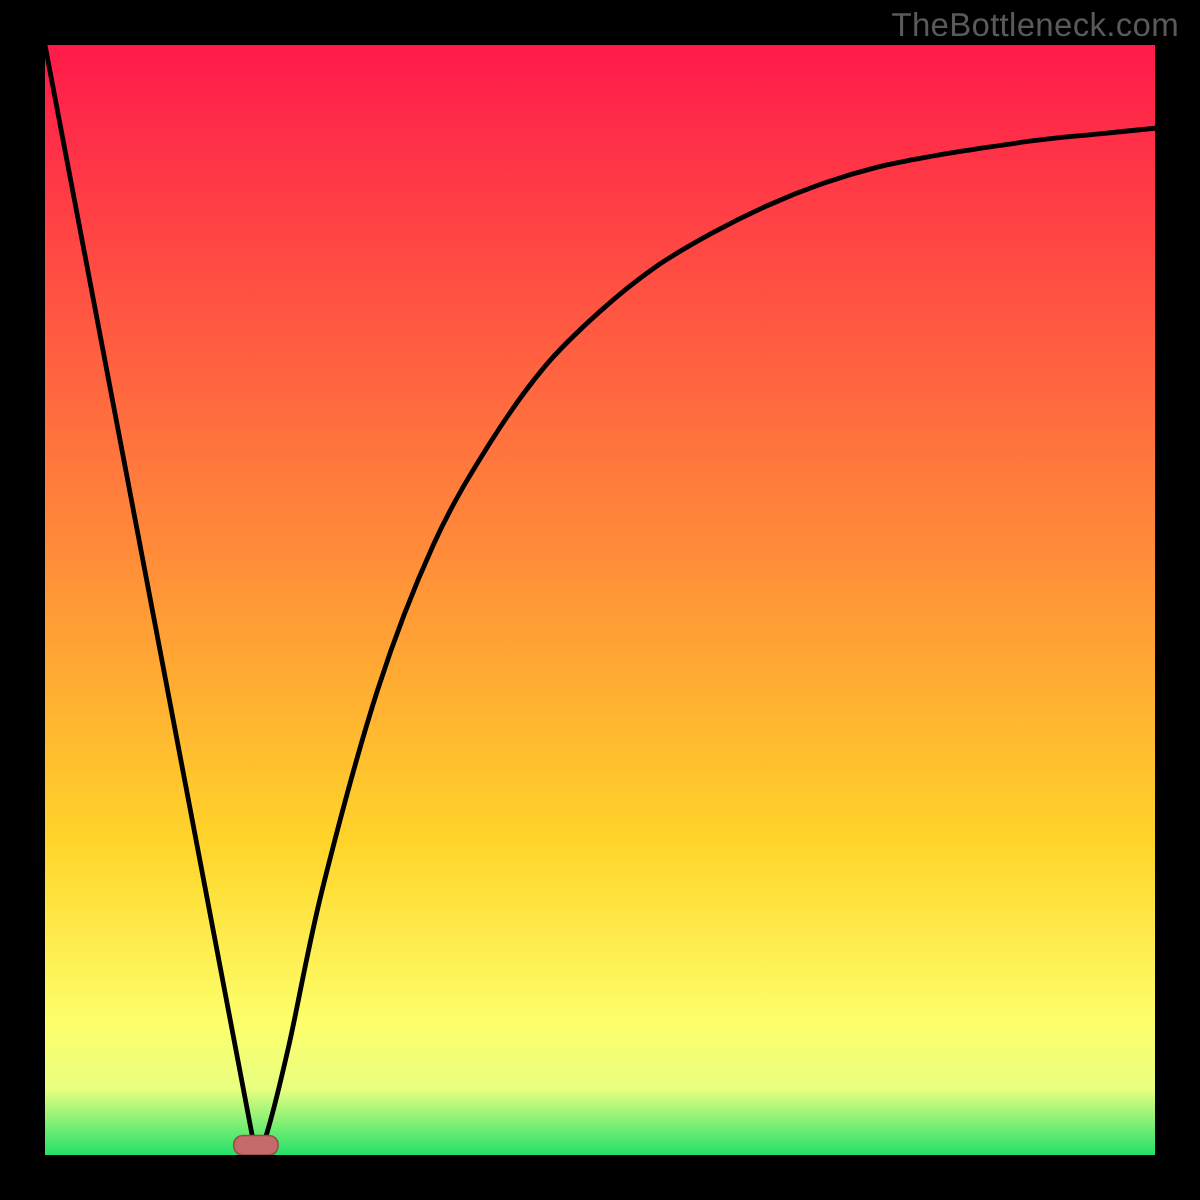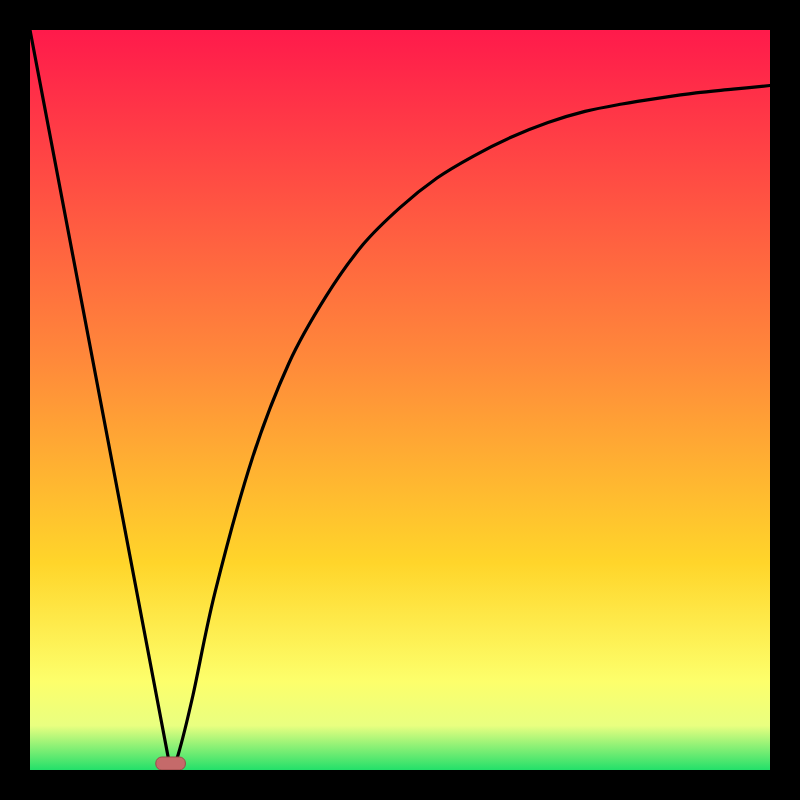--- a/index.html
+++ b/index.html
@@ -37,20 +37,21 @@
     font-weight: 500;
     user-select: none;
   }
   svg { display: block; }
 </style>
 </head>
 <body>
 
 <div class="frame">
 
+  <div class="watermark">TheBottleneck.com</div>
 
   <div class="plot-area">
     <svg id="chart-svg" width="740" height="740" viewBox="0 0 740 740" preserveAspectRatio="none">
       <defs>
         <linearGradient id="bg-grad" x1="0" y1="0" x2="0" y2="1">
           <stop id="g0" offset="0%" stop-color="#ff1a4b"></stop>
           <stop id="g1" offset="45%" stop-color="#ff8a3a"></stop>
           <stop id="g2" offset="72%" stop-color="#ffd52a"></stop>
           <stop id="g3" offset="88%" stop-color="#fdff6b"></stop>
           <stop id="g4" offset="94%" stop-color="#e9ff80"></stop>

